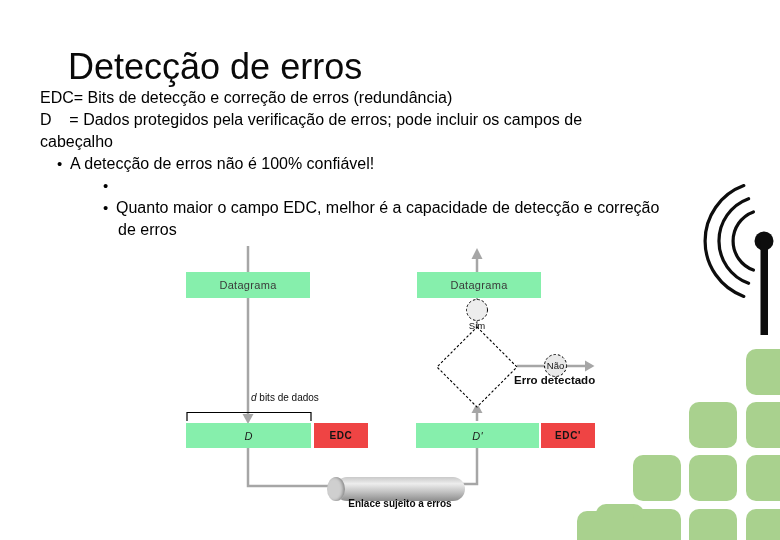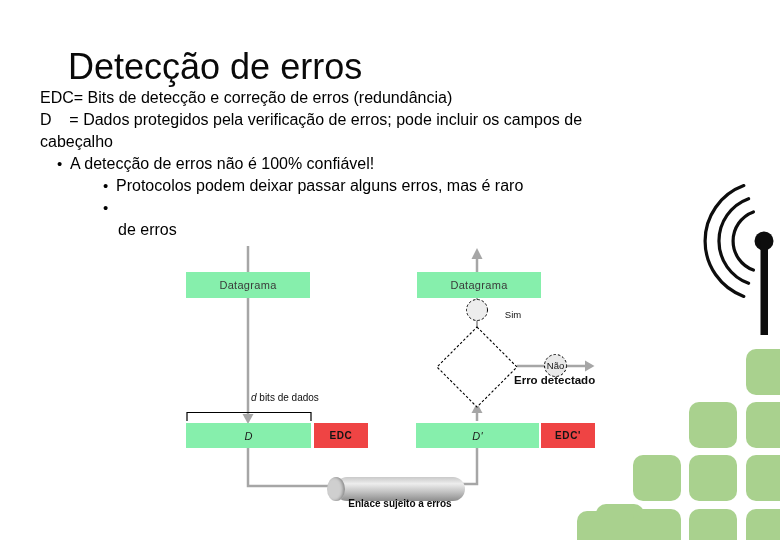--- a/index.html
+++ b/index.html
@@ -27,21 +27,21 @@
   .d-left{left:186px;top:423px;width:125px;height:25px;font-style:italic;color:#1c1c1c;}
   .edc-left{left:314px;top:423px;width:54px;height:25px;}
   .d-right{left:416px;top:423px;width:123px;height:25px;font-style:italic;color:#1c1c1c;}
   .edc-right{left:541px;top:423px;width:54px;height:25px;}
   .small-label{position:absolute;font-size:10px;color:#0d0d0d;white-space:pre;}
   .bits-label{left:251px;top:392px;}
   .it{font-style:italic;}
   .enlace{left:330px;top:498px;width:140px;text-align:center;font-weight:700;}
   .erro{left:514px;top:374px;font-weight:700;font-size:11.5px;}
   .badge{position:absolute;text-align:center;font-size:9.5px;color:#111;}
-  .sim{left:462px;top:309px;width:30px;margin-left:36px;}
+  .sim{left:462px;top:320px;width:30px;}
   .nao{left:540px;top:360px;width:31px;}
   .decision-text{position:absolute;left:437px;top:336px;width:80px;text-align:center;
                  font-size:10px;line-height:12px;color:#111;}
   
   .cyl-cap{position:absolute;left:327px;top:477px;width:18px;height:24px;border-radius:50%;
            background:#cfcfcf;box-shadow:inset -2px 0 3px #8f8f8f;}
   .cyl-body{position:absolute;left:335px;top:477px;width:130px;height:24px;border-radius:12px;
             background:linear-gradient(180deg,#c9c9c9 0%,#ededed 28%,#c2c2c2 62%,#8d8d8d 100%);}
   
   .gs{position:absolute;width:48px;height:46px;border-radius:10px;background:#a9d18e;}
@@ -56,24 +56,24 @@
   <div class="body-text">
     <div class="tline">EDC= Bits de detecção e correção de erros (redundância)</div>
     <div class="tline">D    = Dados protegidos pela verificação de erros; pode incluir os campos de</div>
     <div class="tline">cabeçalho</div>
     <div class="bullet-row l1">
       <span class="dot">•</span>
       <span>A detecção de erros não é 100% confiável!</span>
     </div>
     <div class="bullet-row l2">
       <span class="dot">•</span>
-      <span>Protocolos podem deixar passar alguns erros, mas é raro</span>
     </div>
     <div class="bullet-row l2">
       <span class="dot">•</span>
+      <span>Quanto maior o campo EDC, melhor é a capacidade de detecção e correção</span>
     </div>
     <div class="cont">de erros</div>
   </div>
 
   <svg class="layer" viewBox="0 0 780 540" xmlns="http://www.w3.org/2000/svg">
 
     <path d="M248,246 V272" stroke="#a6a6a6" stroke-width="2.5" fill="none"></path>
     <path d="M248,298 V415" stroke="#a6a6a6" stroke-width="2.5" fill="none"></path>
     <polygon points="242.5,414 253.5,414 248,424" fill="#a6a6a6"></polygon>
     <path d="M248,448 V486 H340" stroke="#a6a6a6" stroke-width="2.5" fill="none"></path>

